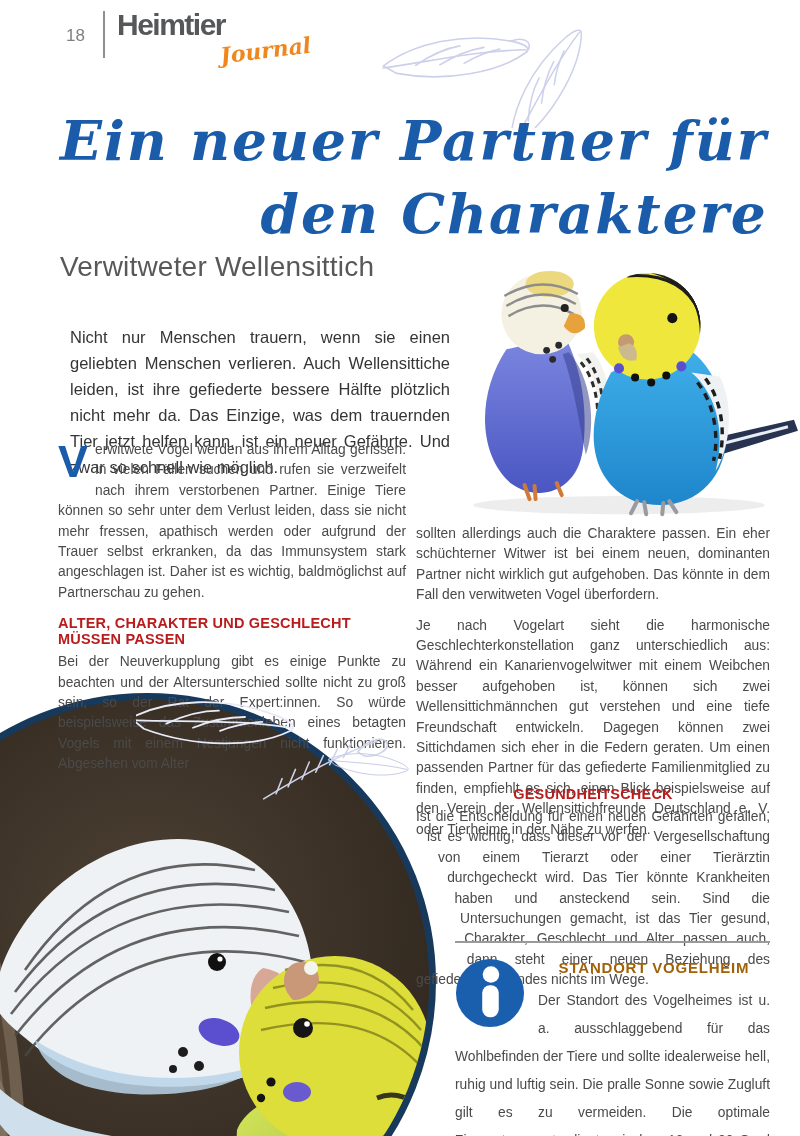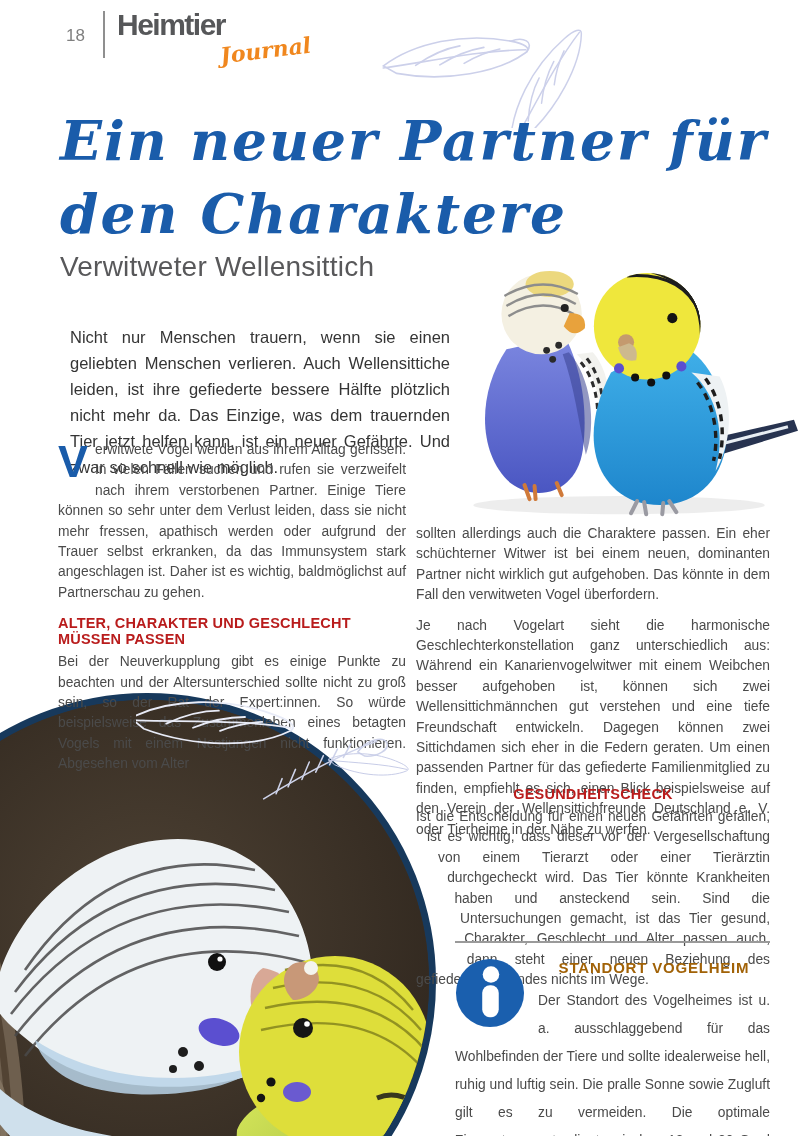--- a/index.html
+++ b/index.html
@@ -8,21 +8,21 @@
 
   
   .pageno{position:absolute;left:66px;top:26px;font-size:17px;color:#7f7f7f;}
   .hdr-divider{position:absolute;left:103px;top:11px;width:2px;height:47px;background:#8f8f8f;}
   .brand{position:absolute;left:117px;top:8px;font-size:30px;font-weight:bold;color:#565759;letter-spacing:-1.5px;}
   .brand-suffix{position:absolute;left:220px;top:37px;font-family:"DejaVu Serif",serif;font-style:italic;
         font-weight:bold;color:#f0871e;font-size:22px;transform:rotate(-7deg);}
 
   
   .headline{position:absolute;left:60px;top:104px;font-family:"DejaVu Serif",serif;font-style:italic;
-        font-weight:bold;color:#1a5caa;font-size:55px;line-height:73px;letter-spacing:2px;white-space:nowrap;}
+        font-weight:bold;color:#1a5caa;font-size:55px;line-height:73px;letter-spacing:2px;white-space:nowrap;text-align:right;}
   .headline span{display:block;}
   .subheadline{position:absolute;left:60px;top:251px;font-size:28px;color:#58585a;letter-spacing:0.2px;}
 
   
   .intro{position:absolute;left:70px;top:307px;width:380px;font-size:16.5px;line-height:26px;
         color:#353535;text-align:justify;}
 
   
   .col-left{position:absolute;left:58px;top:440px;width:348px;z-index:2;}
   .col-right{position:absolute;left:416px;top:524px;width:354px;z-index:2;}

